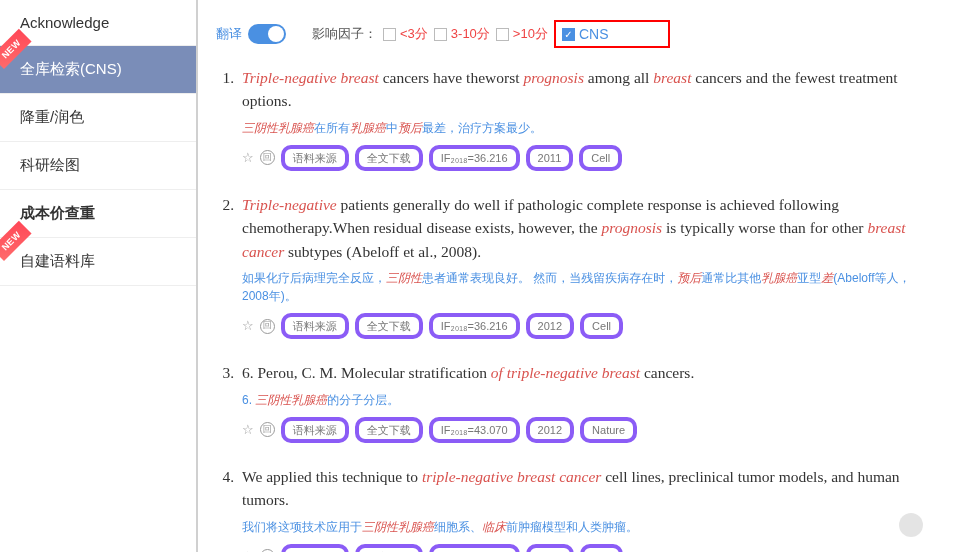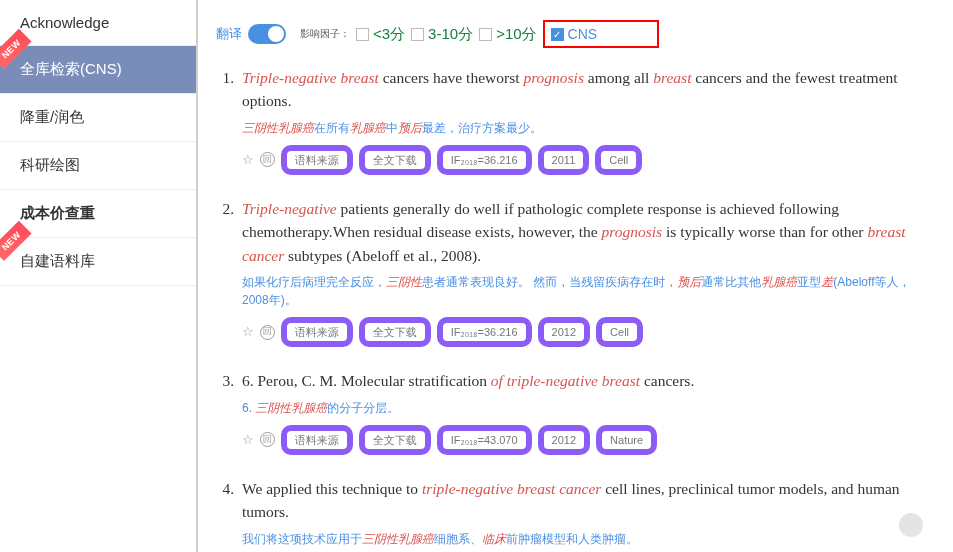--- a/index.html
+++ b/index.html
@@ -6,37 +6,37 @@
     body { font-family: "Microsoft YaHei", sans-serif; font-size: 14px; background: #fff; width: 953px; height: 552px; overflow: hidden; display: flex; }
     .sidebar { width: 198px; border-right: 2px solid #d0d0d0; background: #fff; }
     .sidebar-item { padding: 14px 20px; font-size: 15px; cursor: pointer; position: relative; border-bottom: 1px solid #eee; color: #333; }
     .sidebar-item.active { background: #7a8db8; color: #fff; }
     .new-badge { position: absolute; left: -8px; top: -6px; background: linear-gradient(45deg, #ff6b6b, #ff4757); color: #fff; font-size: 9px; padding: 4px 8px; transform: rotate(-45deg); font-weight: bold; letter-spacing: 0.5px; }
     .main { flex: 1; padding: 10px 18px; overflow-y: auto; }
     .filter-bar { display: flex; align-items: center; gap: 6px; padding: 10px 0 18px; font-size: 14px; }
     .translate-label { color: #4a90e2; font-size: 13px; }
     .toggle { width: 38px; height: 20px; background: #4a90e2; border-radius: 10px; position: relative; cursor: pointer; }
     .toggle::after { content: ""; position: absolute; right: 2px; top: 2px; width: 16px; height: 16px; background: #fff; border-radius: 50%; }
-    .factor-label { color: #555; margin-left: 8px; font-size: 10px; text-align: center; }
-    .checkbox-wrap { display: flex; align-items: center; gap: 4px; font-size: 15px; color: #15803d; cursor: pointer; }
+    .factor-label { color: #555; margin-left: 20px; font-size: 13px; text-align: center; }
+    .checkbox-wrap { display: flex; align-items: center; gap: 4px; font-size: 13px; color: #ef4444; cursor: pointer; }
     .checkbox { width: 13px; height: 13px; border: 1px solid #bbb; background: #fff; display: inline-flex; align-items: center; justify-content: center; }
     .checkbox.checked { background: #4a90e2; border-color: #4a90e2; color: #fff; font-size: 10px; }
     .cns-highlight { border: 2px solid #ff0000; padding: 4px 60px 4px 6px; display: flex; align-items: center; gap: 4px; color: #4a90e2; }
     .results { }
     .result-item { display: flex; margin-bottom: 22px; font-family: Georgia, serif; font-size: 15.5px; line-height: 1.5; }
     .result-num { width: 26px; text-align: right; padding-right: 8px; color: #333; }
     .result-body { flex: 1; }
     .result-en { color: #333; margin-bottom: 6px; }
     .em-red { color: #d9534f; font-style: italic; }
     .result-zh { color: #4a90e2; font-size: 12px; font-family: Liberation Sans, sans-serif; margin-bottom: 8px; }
     .zh-red { color: #d9534f; font-style: italic; }
     .tags { display: flex; align-items: center; gap: 6px; font-family: "Microsoft YaHei", sans-serif; font-size: 11px; }
     .star-icon { color: #999; font-size: 13px; cursor: pointer; }
     .circle-icon { width: 15px; height: 15px; border: 1px solid #999; border-radius: 50%; display: inline-flex; align-items: center; justify-content: center; color: #999; font-size: 9px; cursor: pointer; }
-    .tag { border: 6px solid #8b5cf6; border-radius: 10px; padding: 1px 8px; color: #777; cursor: pointer; }
+    .tag { border: 4px solid #8b5cf6; border-radius: 10px; padding: 1px 8px; color: #777; cursor: pointer; }
     .watermark { position: fixed; right: 30px; bottom: 15px; color: #fff; font-size: 18px; font-weight: bold; text-shadow: 0 0 4px rgba(0,0,0,0.6); display: flex; align-items: center; gap: 6px; opacity: 0.85; }
     .wechat-icon { width: 24px; height: 24px; background: #ccc; border-radius: 50%; display: inline-block; opacity: 0.6; }
   </style>
 </head>
 <body>
 
 <div class="sidebar">
   <div class="sidebar-item"><span>Acknowledge</span></div>
   <div class="sidebar-item active">
     <span class="new-badge">NEW</span>

